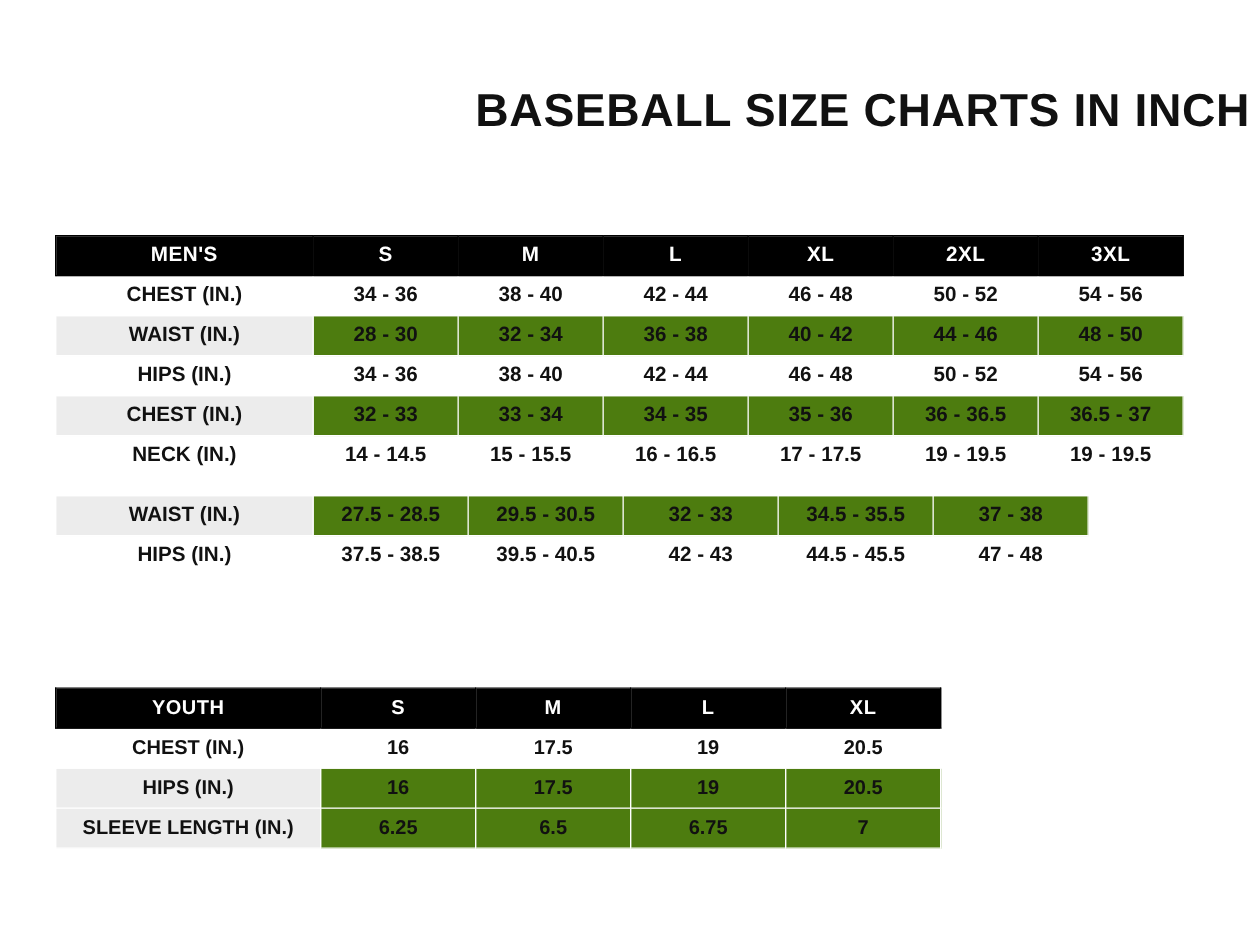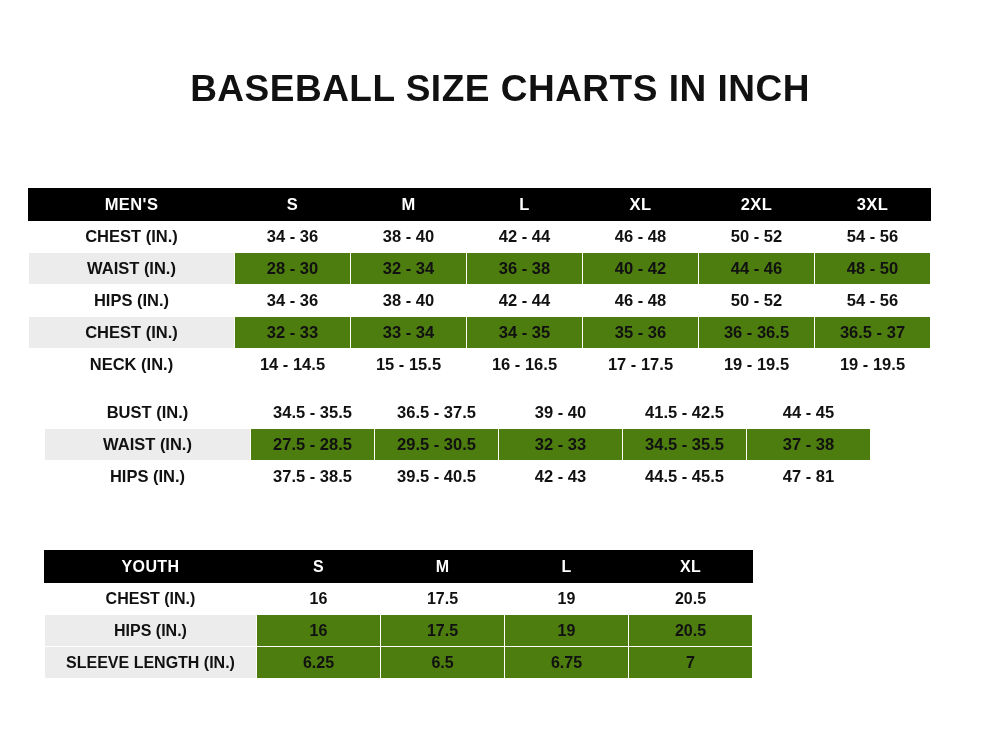--- a/index.html
+++ b/index.html
@@ -19,21 +19,21 @@
     width: 1000px;
     height: 752px;
     position: relative;
     background: #ffffff;
   }
   .title {
     position: absolute;
     top: 68px;
     left: 0;
     width: 1000px;
-    text-align: center;
+    text-align: right;
     font-size: 37px;
     font-weight: bold;
     letter-spacing: 0.5px;
     color: #111111;
   }
   table.size-table {
     border-collapse: collapse;
     table-layout: fixed;
     position: absolute;
   }
@@ -66,21 +66,21 @@
   }
   table.size-table tr.head td.rowlabel {
     background: #000000;
     color: #ffffff;
     text-align: center;
   }
 
   
   #table-mens {
     top: 188px;
-    left: 28px;
+    left: 44px;
   }
   #table-mens col.c0 { width: 206px; }
   #table-mens col.cx { width: 116px; }
 
   
   #table-womens {
     top: 396px;
     left: 44px;
   }
   #table-womens col.c0 { width: 206px; }
@@ -174,43 +174,35 @@
   <table class="size-table" id="table-womens">
     <colgroup>
       <col class="c0">
         <col class="cx">
         <col class="cx">
         <col class="cx">
         <col class="cx">
         <col class="cx">
     </colgroup>
     <tbody>
-      <tr>
-        <td class="rowlabel">BUST (IN.)</td>
-        <td>34.5 - 35.5</td>
-        <td>36.5 - 37.5</td>
-        <td>39 - 40</td>
-        <td>41.5 - 42.5</td>
-        <td>44 - 45</td>
-      </tr>
       <tr class="alt">
         <td class="rowlabel">WAIST (IN.)</td>
         <td>27.5 - 28.5</td>
         <td>29.5 - 30.5</td>
         <td>32 - 33</td>
         <td>34.5 - 35.5</td>
         <td>37 - 38</td>
       </tr>
       <tr>
         <td class="rowlabel">HIPS (IN.)</td>
         <td>37.5 - 38.5</td>
         <td>39.5 - 40.5</td>
         <td>42 - 43</td>
         <td>44.5 - 45.5</td>
-        <td>47 - 81</td>
+        <td>47 - 48</td>
       </tr>
     </tbody>
   </table>
 
   <table class="size-table" id="table-youth">
     <colgroup>
       <col class="c0">
         <col class="cx">
         <col class="cx">
         <col class="cx">

